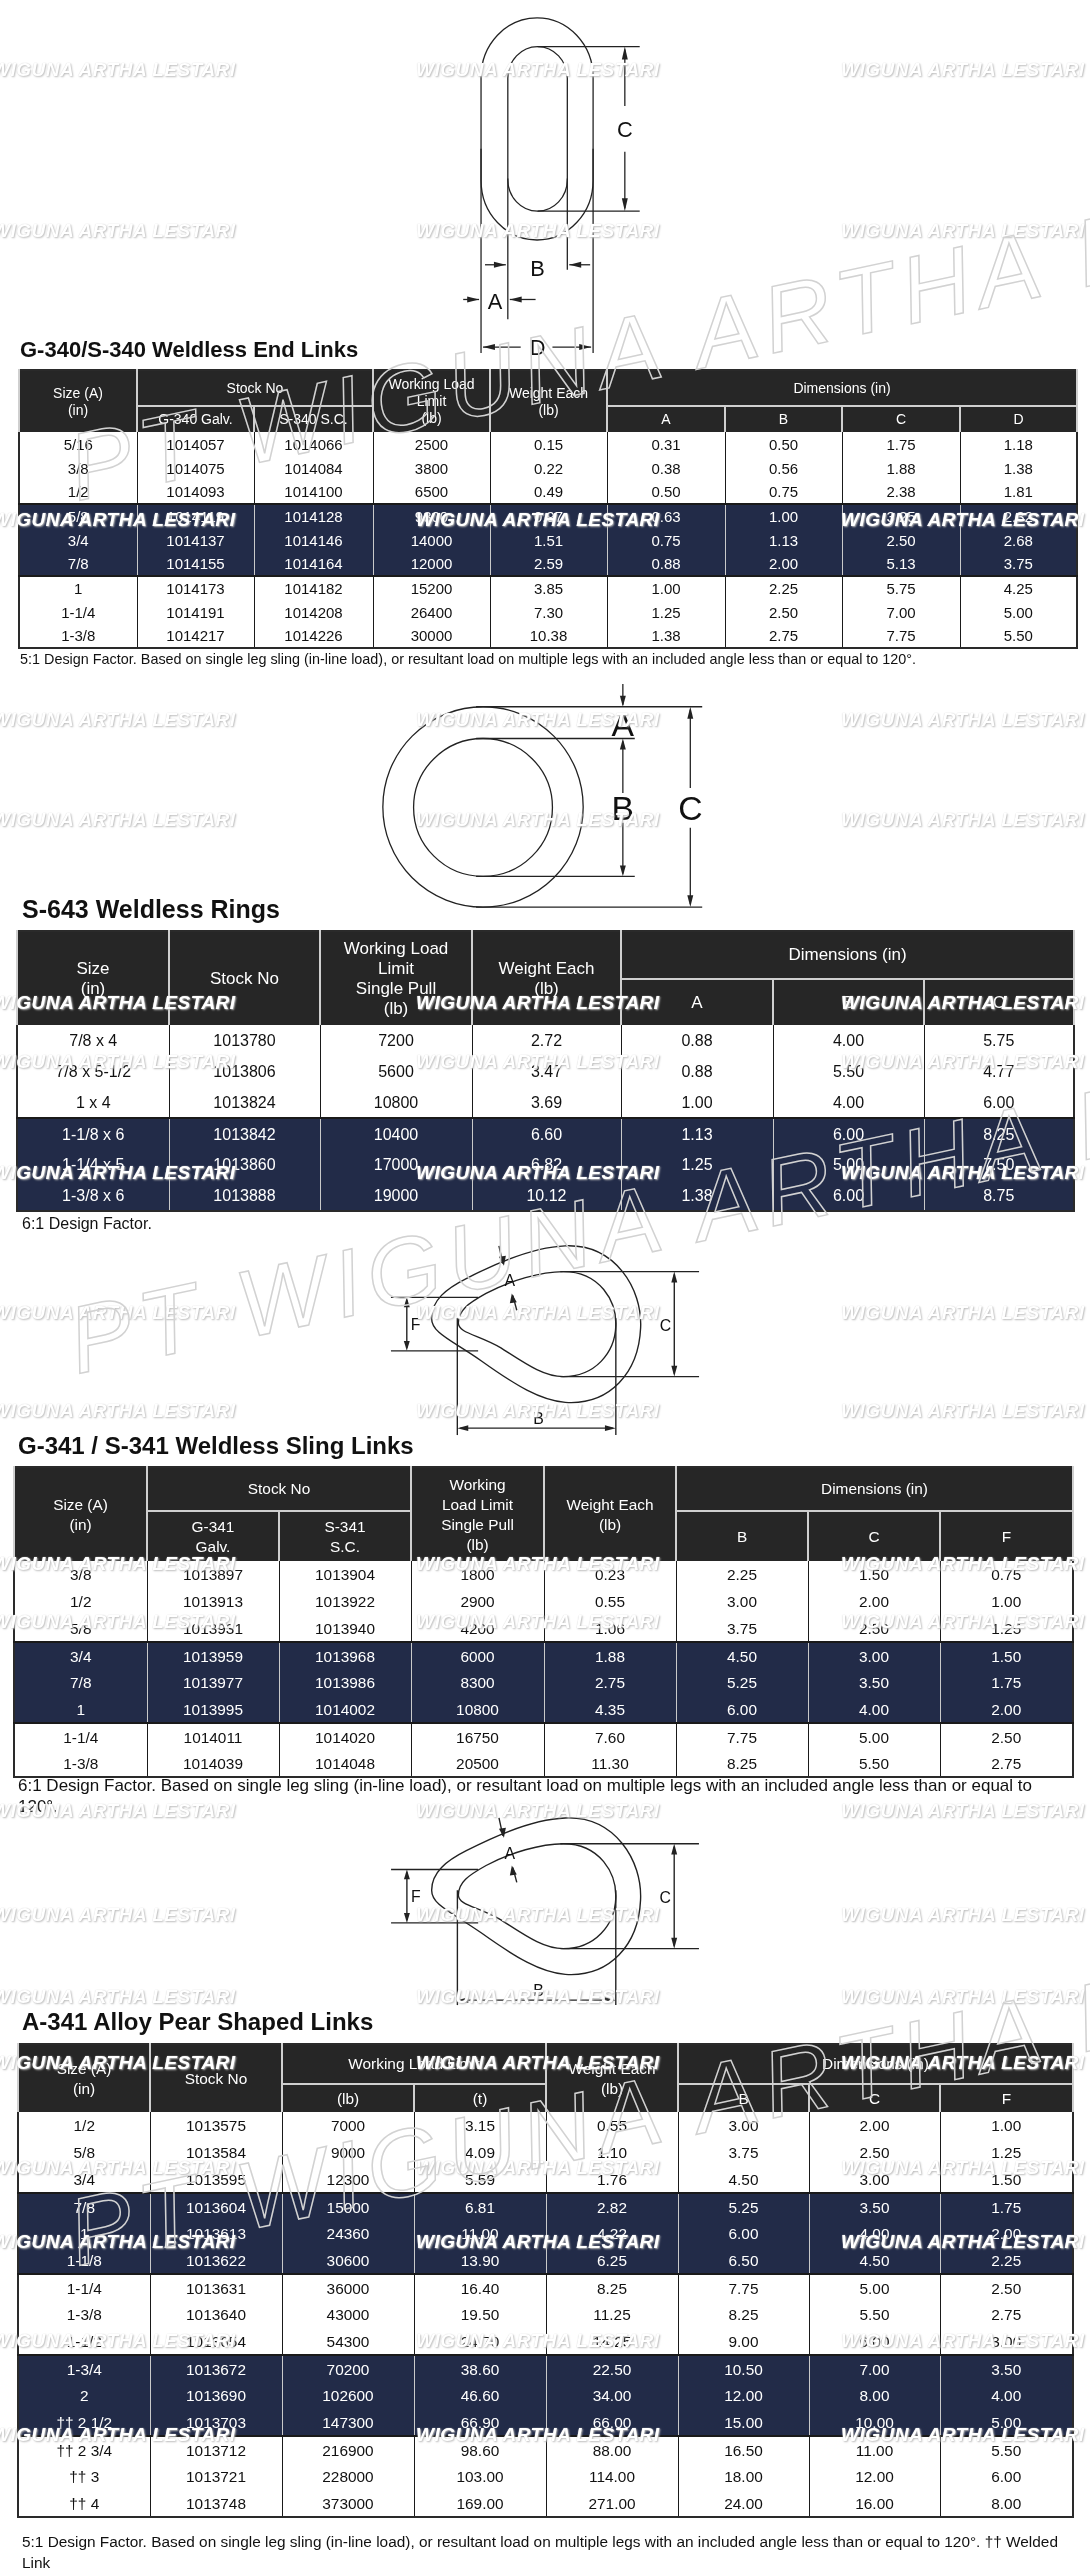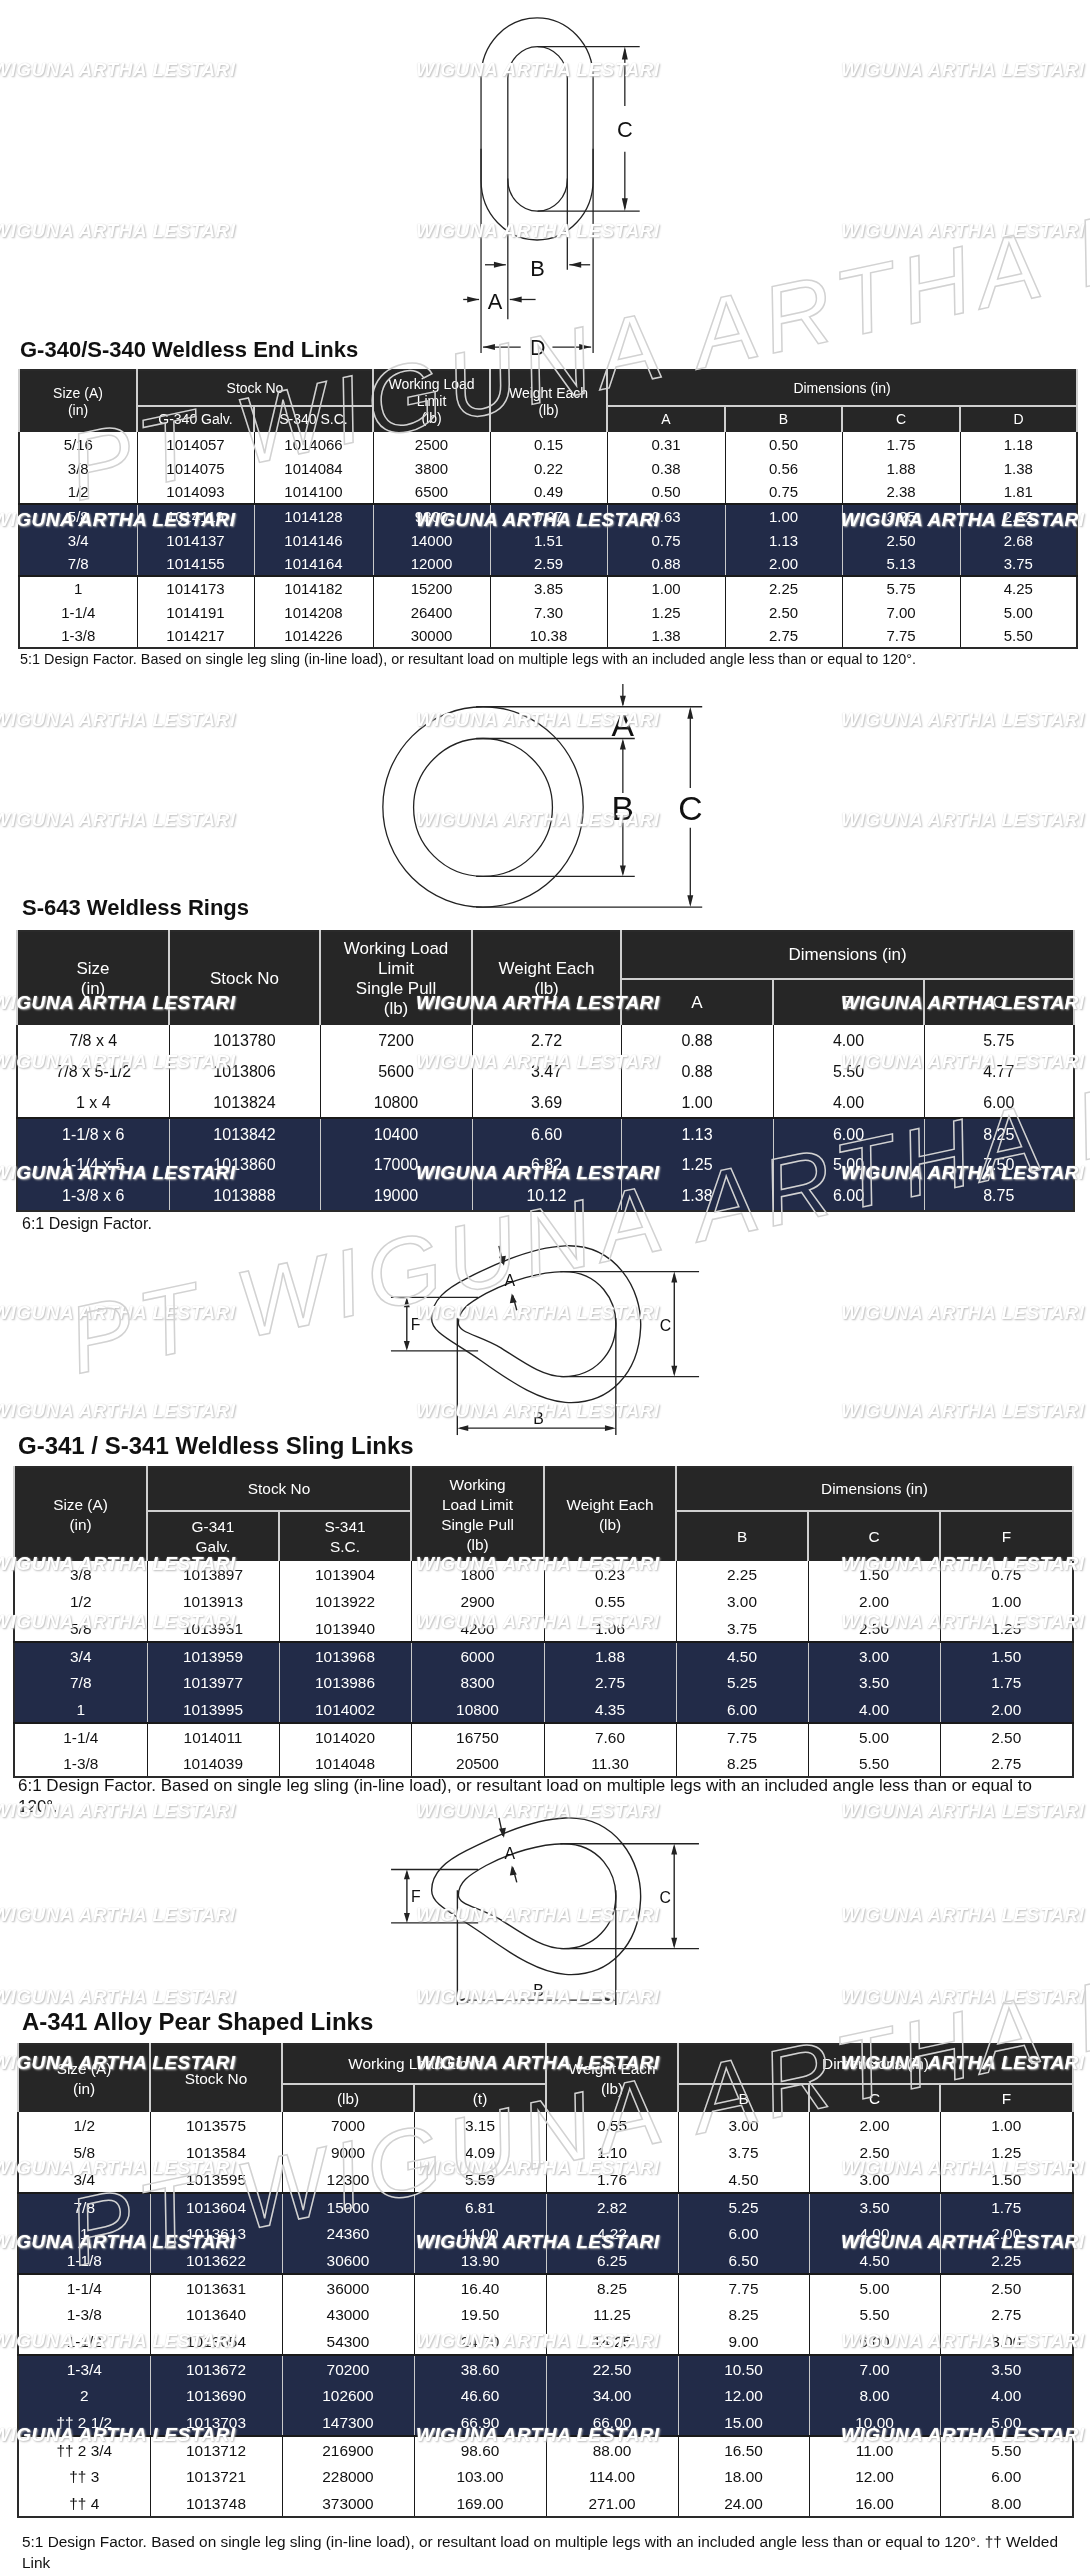--- a/index.html
+++ b/index.html
@@ -251,21 +251,21 @@
     <polygon points="628,745 625,756 631,756"></polygon>
     <polygon points="628,884 625,873 631,873"></polygon>
     <polygon points="696,713 693,725 699,725"></polygon>
     <polygon points="696,915 693,903 699,903"></polygon>
   </g>
   <text x="628" y="742" font-size="34" text-anchor="middle" fill="#111">A</text>
   <text x="628" y="827" font-size="34" text-anchor="middle" fill="#111">B</text>
   <text x="696" y="827" font-size="34" text-anchor="middle" fill="#111">C</text>
 </svg>
 
-<div class="section-title" style="left:22px;top:895px;font-size:22px;text-align:center;">S-643 Weldless Rings</div>
+<div class="section-title" style="left:22px;top:895px;font-size:25px;text-align:center;">S-643 Weldless Rings</div>
 
 <table class="spec" id="t2" style="left:16px;top:930px;width:1055px;">
   <colgroup>
       <col style="width:152px">
       <col style="width:151px">
       <col style="width:152px">
       <col style="width:149px">
       <col style="width:152px">
       <col style="width:151px">
       <col style="width:150px">

